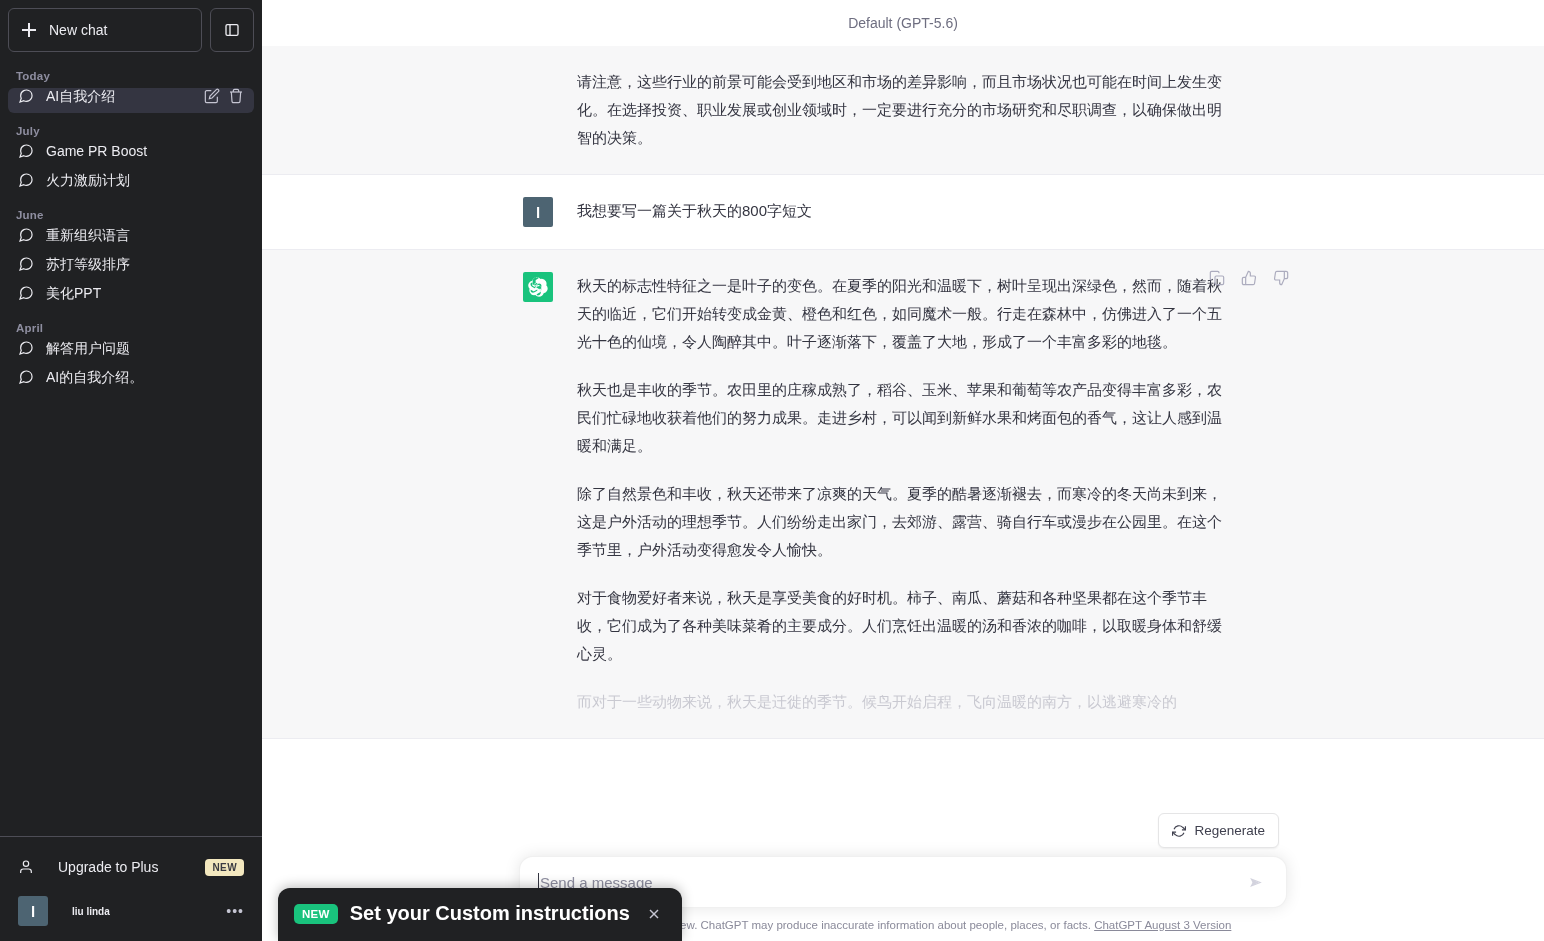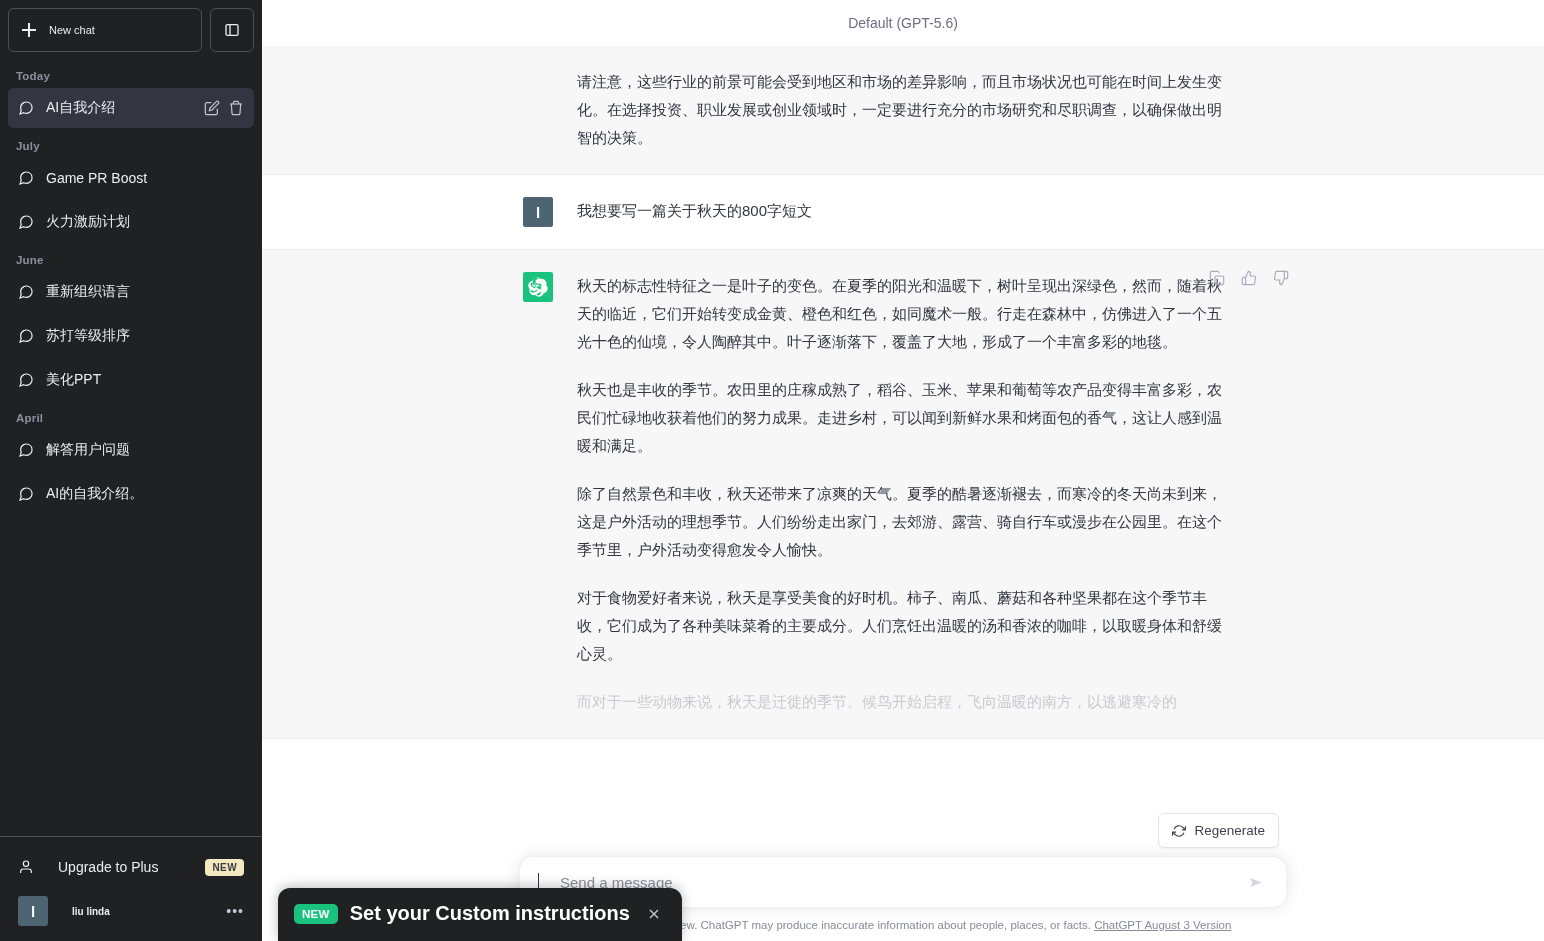--- a/index.html
+++ b/index.html
@@ -21,21 +21,21 @@
   }
   .sb-top {
     display: flex; gap: 8px; padding: 8px 8px 0 8px;
   }
   .new-chat-btn {
     flex: 1 1 auto; height: 44px;
     border: 1px solid #4d4d56; border-radius: 6px;
     background: transparent;
     display: flex; align-items: center; gap: 12px;
     padding: 0 12px;
-    color: #ececf1; font-size: 11px; font-weight: 500;
+    color: #ececf1; font-size: 14px; font-weight: 500;
     cursor: pointer;
   }
   .plus-icon {
     width: 16px; height: 16px; position: relative; flex: 0 0 16px;
   }
   .plus-icon::before, .plus-icon::after {
     content: ""; position: absolute; background: #ececf1;
   }
   .plus-icon::before { left: 7px; top: 1px; width: 2px; height: 14px; }
   .plus-icon::after { top: 7px; left: 1px; height: 2px; width: 14px; }
@@ -50,22 +50,22 @@
 
   .sb-scroll {
     flex: 1 1 auto; overflow: hidden;
     padding: 10px 8px 4px 8px;
   }
   .sb-group-label {
     font-size: 11.5px; color: #8e8ea0; font-weight: 600;
     padding: 8px 8px 6px 8px; letter-spacing: .2px;
   }
   .chat-item {
-    display: flex; align-items: center; gap: 12px;
-    height: 40px; border-radius: 6px; padding: 0 10px;
+    display: flex; align-items: flex-start; gap: 12px;
+    height: 25px; border-radius: 6px; padding: 0 10px;
     color: #ececf1; font-size: 14px;
     cursor: pointer; position: relative;
     margin-bottom: 4px;
   }
   .chat-item.active { background: #343541; }
   .chat-item .label {
     white-space: nowrap; overflow: hidden;
     flex: 1 1 auto;
     mask-image: linear-gradient(to right, #000 86%, transparent 100%);
     -webkit-mask-image: linear-gradient(to right, #000 86%, transparent 100%);
@@ -169,21 +169,21 @@
     display: flex; align-items: center;
     padding: 0 14px 0 18px; height: 52px;
   }
   .composer .caret {
     width: 1px; height: 18px; background: #343541; margin-right: 1px;
   }
   .composer input {
     flex: 1 1 auto; border: none; outline: none;
     font-size: 15px; color: #1d4ed8;
     font-family: "Liberation Sans", sans-serif;
-    background: transparent; height: 100%; margin-left: 20px;
+    background: transparent; height: 100%;
   }
   .composer input::placeholder { color: #8e8ea0; }
   .send-btn {
     width: 32px; height: 32px; border-radius: 5px;
     display: flex; align-items: center; justify-content: center;
     cursor: pointer; color: #d3d3de; background: transparent; border: none;
   }
   .footer-note {
     text-align: center; font-size: 11.5px; color: #8a8a9a;
     margin-top: 11px;

